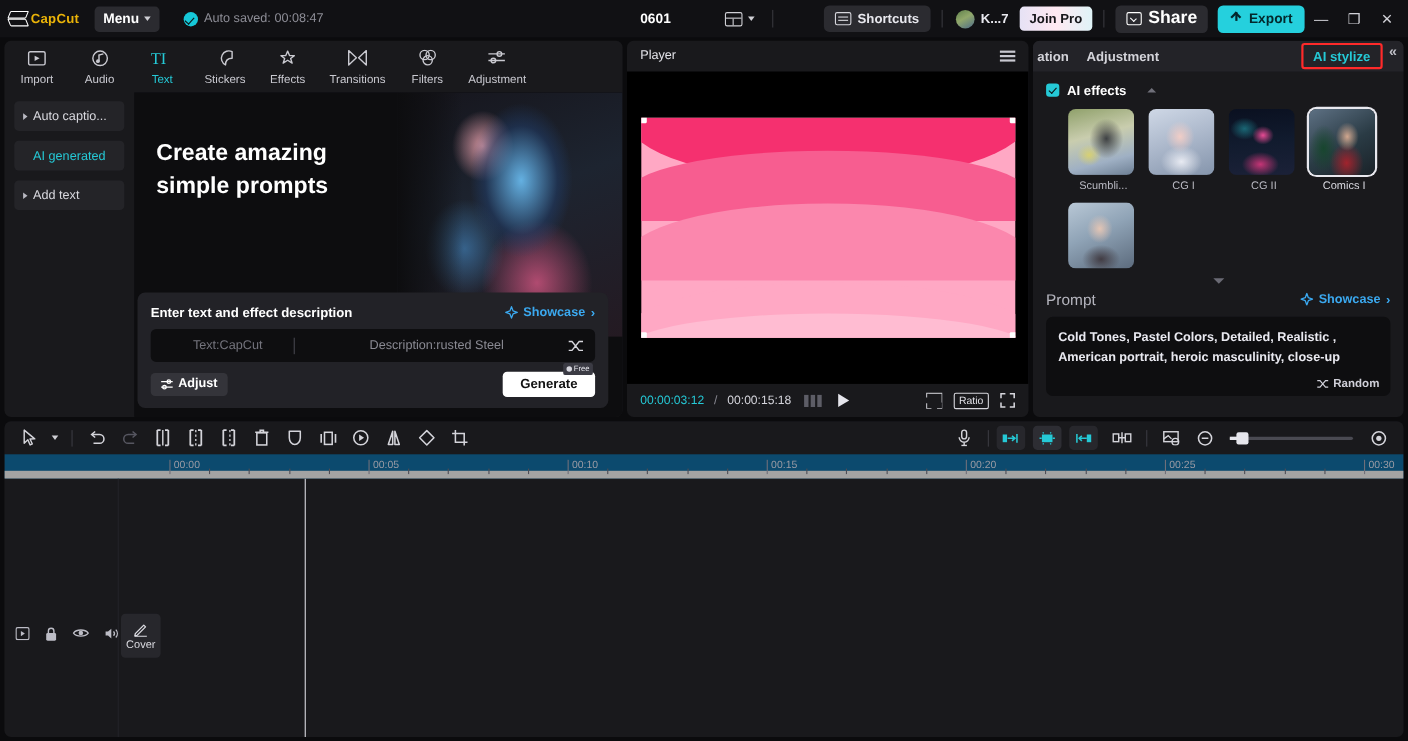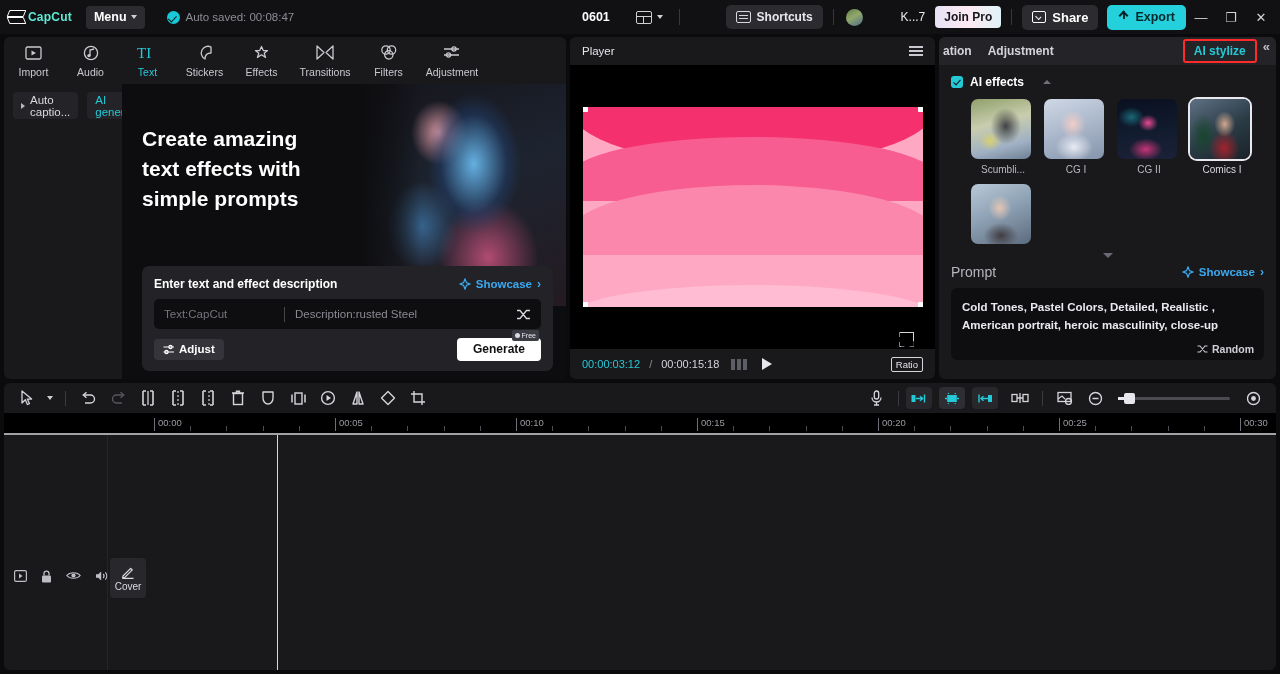--- a/index.html
+++ b/index.html
@@ -17,21 +17,21 @@
   }
 
   
   .titlebar {
     height: 34px; flex: 0 0 34px;
     background: #111114;
     display: flex; align-items: center;
     padding: 0 0 0 8px;
     position: relative;
   }
-  .tb-logo { display: flex; align-items: center; gap: 5px; color: #5eead4; }
+  .tb-logo { display: flex; align-items: center; gap: 5px; color: #eab308; }
   .tb-logo .mark { width: 15px; height: 14px; position: relative; }
   .tb-logo .mark::before, .tb-logo .mark::after {
     content: ""; position: absolute; left: 0; width: 15px; height: 5px;
     border: 1.6px solid #fff; border-radius: 1px;
   }
   .tb-logo .mark::before { top: 0; transform: skewX(-22deg); }
   .tb-logo .mark::after { bottom: 0; transform: skewX(22deg); }
   .tb-logo .name { font-size: 12px; font-weight: bold; letter-spacing: .2px; }
 
   .menu-btn {
@@ -65,29 +65,29 @@
     height: 24px; padding: 0 10px; background: #2b2b30; border-radius: 5px;
     display: flex; align-items: center; gap: 6px;
     color: #e8e8ee; font-size: 12px; font-weight: bold; margin-left: 36px;
   }
   .ic-short { width: 15px; height: 12px; border: 1.4px solid #d6d6dc; border-radius: 2px; position: relative; }
   .ic-short::before { content:""; position:absolute; left:2px; top:3px; width:9px; height:1.3px; background:#d6d6dc;
     box-shadow: 0 3px 0 #d6d6dc; }
   .avatar-wrap { display: flex; align-items: center; gap: 6px; margin-left: 2px; }
   .avatar { width: 17px; height: 17px; border-radius: 50%;
     background: linear-gradient(150deg,#5d7f4a 0%,#91a86b 45%,#4e6c8a 100%); flex: none; }
-  .avatar-name { color: #e8e8ee; font-size: 12px; font-weight: normal; margin-left: 32px; }
+  .avatar-name { color: #e8e8ee; font-size: 12px; font-weight: bold; }
   .joinpro {
     height: 22px; padding: 0 9px; margin-left: 10px; border-radius: 4px;
     background: linear-gradient(90deg,#e6e2f5 0%,#ffe9f2 50%,#dff3f7 100%);
     color: #16161a; font-size: 12px; font-weight: bold;
     display: flex; align-items: center;
   }
   .share-btn { height: 25px; padding: 0 10px; background: #2b2b30; border-radius: 5px;
-    display: flex; align-items: center; gap: 6px; color: #fff; font-size: 13px; font-weight: bold; }
+    display: flex; align-items: center; gap: 6px; color: #fff; font-size: 16px; font-weight: bold; }
   .ic-share { width: 14px; height: 12px; border: 1.4px solid #fff; border-radius: 2px; position: relative; }
   .ic-share::after { content:""; position:absolute; left:3px; top:2.5px; width:4px; height:2.5px;
     border: solid #fff; border-width: 0 1.3px 1.3px 0; transform: rotate(45deg); }
   .export-btn { height: 25px; padding: 0 11px; margin-left: 9px; border-radius: 5px;
     background: #25d0dd; color: #03282c; font-size: 12.5px; font-weight: bold;
     display: flex; align-items: center; gap: 6px; }
   .ic-upload { width: 11px; height: 12px; position: relative; }
   .ic-upload::before { content:""; position:absolute; left:4.2px; top:0; width:2px; height:8px; background:#03282c; }
   .ic-upload::after { content:""; position:absolute; left:1.6px; top:1px; width:5px; height:5px;
     border: solid #03282c; border-width: 2px 0 0 2px; transform: rotate(45deg); }
@@ -99,21 +99,21 @@
 
   
   .left-panel { width: 562px; background: #19191c; border-radius: 6px; display: flex; flex-direction: column; overflow: hidden; }
   .tabbar { height: 47px; display: flex; align-items: center; padding: 0 2px; gap: 2px; }
   .tab { width: 55px; height: 45px; display: flex; flex-direction: column;
     align-items: center; justify-content: center; gap: 4px; color: #c9c9d0; font-size: 10.5px; }
   .tab.wide { width: 68px; }
   .tab.active { color: #25c9d6; }
   .tab .ti { height: 18px; display: flex; align-items: center; justify-content: center; }
   .tab-body { flex: 1; display: flex; min-height: 0; }
-  .left-nav { width: 118px; padding: 8px 9px 0 9px; display: flex; flex-direction: row; gap: 9px; }
+  .left-nav { width: 118px; padding: 8px 9px 0 9px; display: flex; flex-direction: column; gap: 9px; }
   .nav-item { height: 27px; background: #242428; border-radius: 4px; display: flex; align-items: center;
     padding: 0 8px; gap: 5px; color: #d8d8de; font-size: 11.5px; }
   .nav-item.teal { color: #25c9d6; justify-content: center; }
   .tri-right { width: 0; height: 0; border-top: 3.5px solid transparent;
     border-bottom: 3.5px solid transparent; border-left: 4.5px solid #b9b9c2; }
 
   .left-content { flex: 1; position: relative; background: #0d0d0f; overflow: hidden; }
   .hero-img { position: absolute; right: 0; top: 0; width: 205px; height: 222px;
     background:
       radial-gradient(ellipse 60px 90px at 55% 36%, rgba(104,184,235,.95) 0%, rgba(34,64,110,.5) 55%, transparent 78%),
@@ -121,22 +121,22 @@
       radial-gradient(ellipse 70px 80px at 62% 78%, rgba(212,86,130,.8) 0%, transparent 72%),
       radial-gradient(ellipse 48px 60px at 30% 64%, rgba(70,140,200,.6) 0%, transparent 75%),
       linear-gradient(160deg,#16151c 0%,#1d2430 45%,#241a22 100%);
   }
   .hero-img::after { content:""; position:absolute; left:0; top:0; bottom:0; width:60px;
     background: linear-gradient(90deg,#0d0d0f 0%,rgba(13,13,15,.55) 55%,transparent 100%); }
   .hero-text { position: absolute; left: 20px; top: 40px; width: 260px;
     color: #fff; font-size: 21px; font-weight: bold; line-height: 30px; }
   .hero-text span { display: block; }
 
-  .prompt-card { position: absolute; left: 20px; right: 13px; bottom: 8px;
-    background: #222227; border-radius: 7px; padding: 11px 12px 11px 12px; }
+  .prompt-card { position: absolute; left: 3px; right: 13px; bottom: 8px;
+    background: #222227; border-radius: 7px; padding: 11px 12px 11px 12px; text-align: center; }
   .pc-head { display: flex; align-items: center; }
   .pc-title { color: #fff; font-size: 12px; font-weight: bold; }
   .showcase { margin-left: auto; display: flex; align-items: center; gap: 5px;
     color: #3ba9f0; font-size: 11.5px; font-weight: bold; }
   .spark { width: 12px; height: 12px; color: #3ba9f0; }
   .chev-r { font-size: 12px; line-height: 1; }
   .pc-input { margin-top: 8px; height: 30px; background: #0e0e10; border-radius: 5px;
     display: flex; align-items: center; padding: 0 10px; }
   .pc-ph1 { color: #74747d; font-size: 11.5px; width: 120px; }
   .pc-vsep { width: 1px; height: 15px; background: #45454c; margin-right: 10px; }
@@ -174,21 +174,21 @@
   .vh.tl { left: -2px; top: -2px; } .vh.tr { right: -2px; top: -2px; }
   .vh.bl { left: -2px; bottom: -2px; } .vh.br { right: -2px; bottom: -2px; }
   .player-foot { height: 30px; display: flex; align-items: center; padding: 0 12px; gap: 9px; }
   .tcur { color: #25c9d6; font-size: 11px; }
   .tsep { color: #8a8a93; font-size: 11px; }
   .ttot { color: #d5d5dc; font-size: 11px; }
   .ic-bars { display: flex; gap: 2px; margin-left: 3px; }
   .ic-bars i { width: 4px; height: 11px; background: #5d5d66; display: block; }
   .play-tri { width: 0; height: 0; border-top: 6px solid transparent;
     border-bottom: 6px solid transparent; border-left: 10px solid #e6e6ec; margin-left: 6px; }
-  .pf-right { margin-left: auto; display: flex; align-items: center; gap: 10px; flex-direction: column; }
+  .pf-right { margin-left: auto; display: flex; align-items: center; gap: 10px; }
   .ic-zoomframe { width: 15px; height: 15px; position: relative; color: #d6d6dc; font-size: 10px;
     display: flex; align-items: center; justify-content: center; }
   .ic-zoomframe::before { content:""; position:absolute; inset:0;
     border: 1.4px solid #d6d6dc;
     clip-path: polygon(0 0,33% 0,33% 1.4px,1.4px 1.4px,1.4px 33%,0 33%,0 67%,1.4px 67%,1.4px 96%,33% 96%,33% 100%,0 100%,0 0,100% 0,100% 33%,96% 33%,96% 1.4px,67% 1.4px,67% 0,100% 0,100% 100%,67% 100%,67% 96%,96% 96%,96% 67%,100% 67%); }
   .ratio-box { border: 1.3px solid #d6d6dc; border-radius: 2px; padding: 1px 4px;
     color: #e2e2e8; font-size: 9.5px; }
   .ic-expand { width: 14px; height: 14px; color: #d6d6dc; font-size: 13px; }
 
   
@@ -260,22 +260,22 @@
   .tl-right { margin-left: auto; display: flex; align-items: center; gap: 0; }
   .sqbtn { width: 26px; height: 22px; border-radius: 4px; background: #27272c;
     display: flex; align-items: center; justify-content: center; margin-right: 7px; }
   .sqbtn.active { background: #2d2d33; }
   .zoom-slider { width: 112px; height: 3px; background: #4a4a52; border-radius: 2px;
     position: relative; margin: 0 8px; }
   .zoom-knob { position: absolute; left: 6px; top: -4px; width: 11px; height: 11px;
     border-radius: 2px; background: #e6e6ec; }
   .zoom-fill { position: absolute; left: 0; top: 0; height: 3px; width: 8px; background: #e6e6ec; }
 
-  .ruler { height: 22px; position: relative; background: #000000;
-    border-bottom: 2px solid #a3a3a3; }
+  .ruler { height: 22px; position: relative; background: #0c4a6e;
+    border-bottom: 7px solid #a3a3a3; }
   .ruler .tick { position: absolute; top: 13px; width: 1px; height: 5px; background: #4d4d56; }
   .ruler .majtick { position: absolute; top: 5px; width: 1px; height: 13px; background: #6f6f7a; }
   .ruler .lbl { position: absolute; top: 4px; color: #9b9ba4; font-size: 9.5px; }
   .tl-body { flex: 1; position: relative; overflow: hidden; text-align: right; }
   .track-gutter { position: absolute; left: 0; top: 0; bottom: 0; width: 104px;
     border-right: 1px solid #242429; }
   .gutter-icons { position: absolute; left: 10px; top: 135px; display: flex; gap: 14px; color: #bdbdc6; }
   .cover-btn { position: absolute; left: 106px; top: 123px; width: 36px; height: 40px;
     background: #27272c; border-radius: 4px; display: flex; flex-direction: column;
     align-items: center; justify-content: center; gap: 2px; color: #dcdce2; font-size: 10px; }
@@ -424,21 +424,20 @@
           <div class="nav-item">
             <span class="tri-right"></span>
             <span>Add text</span>
           </div>
         </div>
 
         <div class="left-content">
           <div class="hero-img"></div>
           <div class="hero-text">
             <span>Create amazing</span>
-            <span>text effects with</span>
             <span>simple prompts</span>
           </div>
 
           <div class="prompt-card">
             <div class="pc-head">
               <span class="pc-title">Enter text and effect description</span>
               <span class="showcase">
                 <span class="spark">
                   <svg width="12" height="12" viewBox="0 0 12 12">
                       <path d="M6 .8 L7.4 4.6 L11.2 6 L7.4 7.4 L6 11.2 L4.6 7.4 L.8 6 L4.6 4.6 Z" fill="none" stroke="#3ba9f0" stroke-width="1.2" stroke-linejoin="round"></path>

